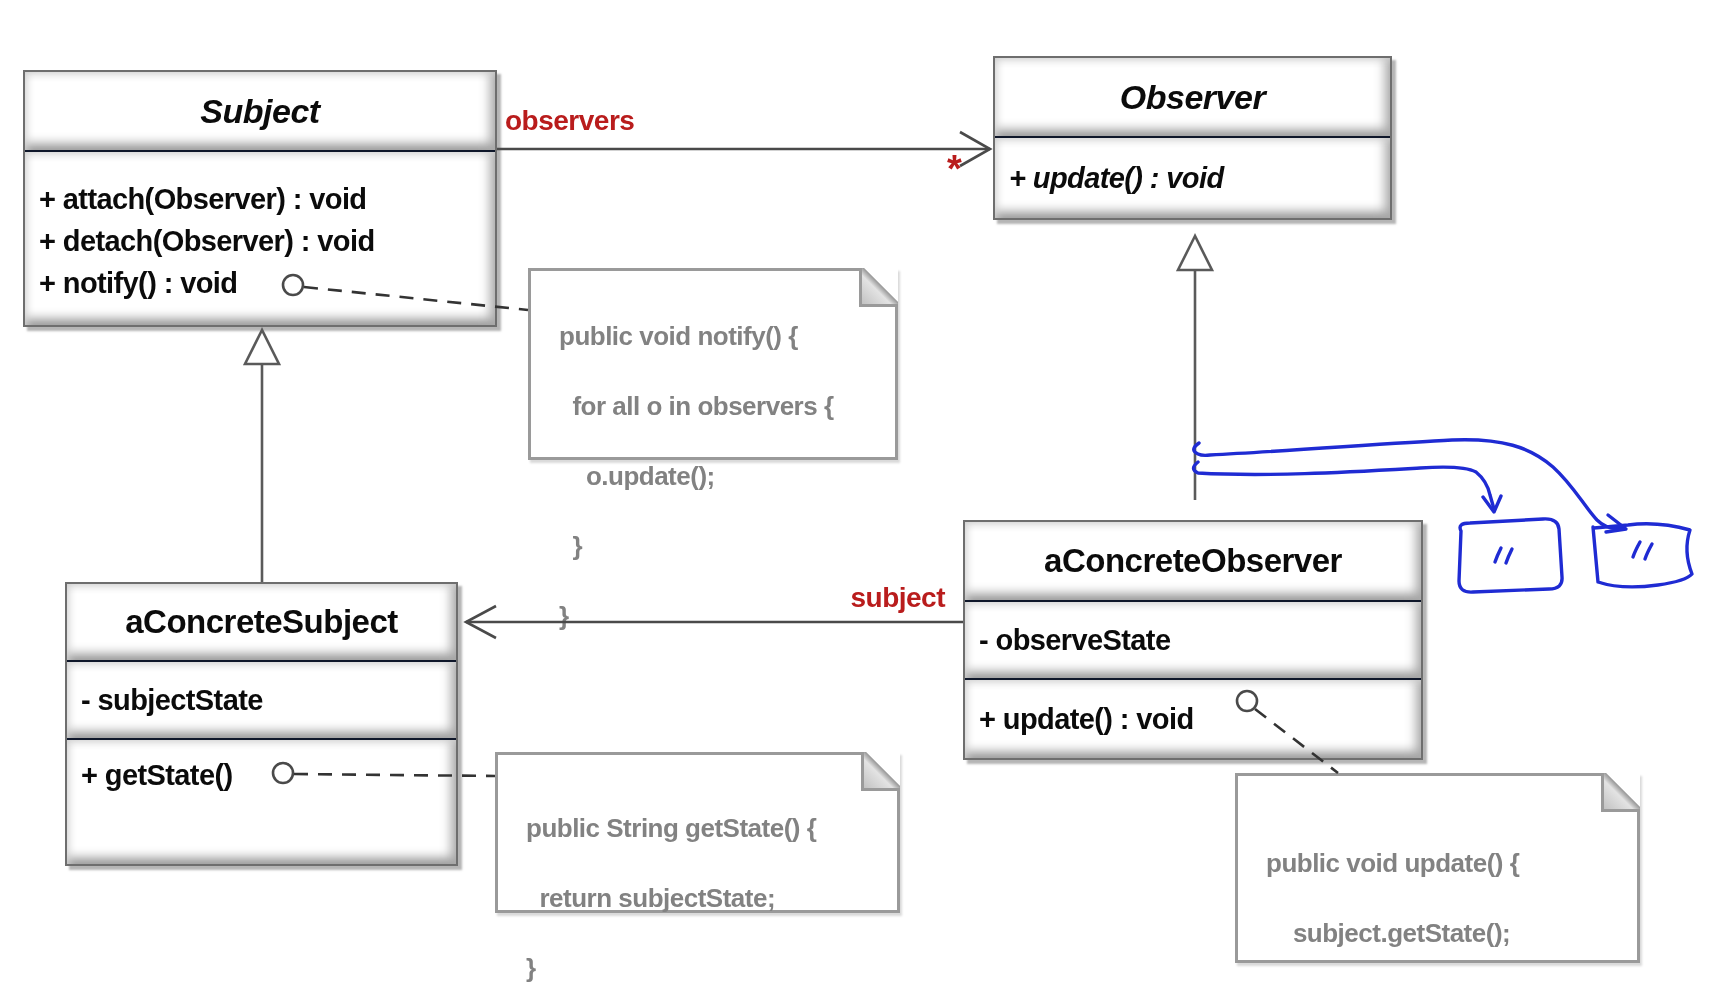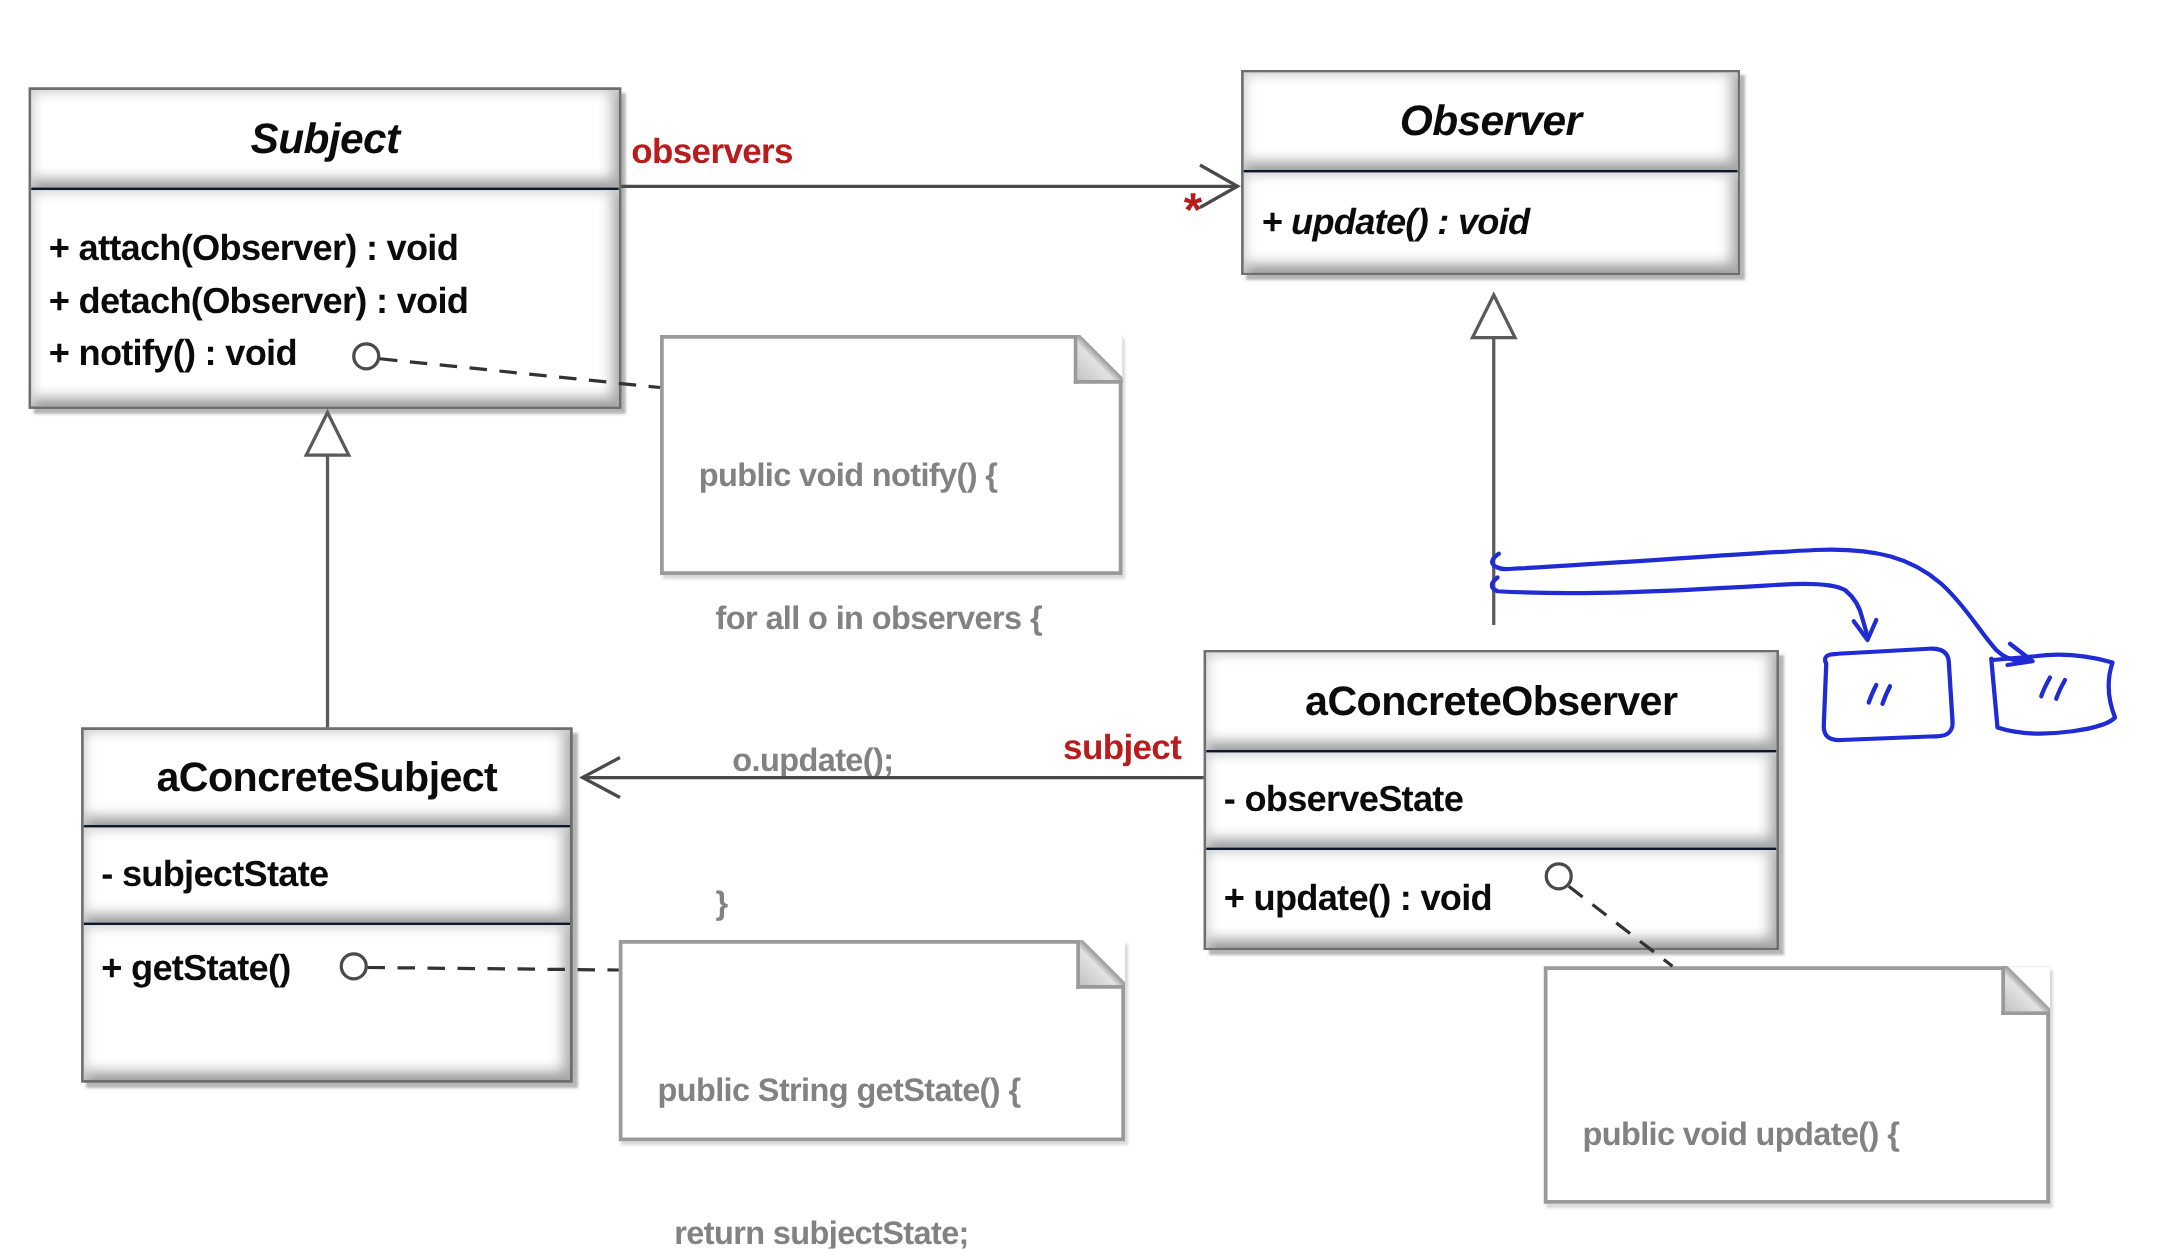--- a/index.html
+++ b/index.html
@@ -40,21 +40,21 @@
     box-shadow:2px 3px 2px rgba(150,150,150,.35);
   }
   .note-fold{
     position:absolute;top:-3px;right:-3px;width:36px;height:36px;
     background:linear-gradient(225deg,#ffffff 0%,#ffffff 46%,#9a9a9a 48%,#e3e3e3 60%,#c2c2c2 100%);
     border-left:3px solid #9a9a9a;border-bottom:3px solid #9a9a9a;
   }
   .note-body{padding-left:28px;white-space:pre;}
   .note-line{
     font-size:26px;font-weight:bold;color:#828282;line-height:34px;
-    letter-spacing:-0.5px;white-space:pre;margin-top:44px;
+    letter-spacing:-0.5px;white-space:pre;
   }
   
   .assoc-label{
     position:absolute;font-weight:bold;color:#b91c1c;font-size:28px;
     letter-spacing:-0.5px;white-space:nowrap;
   }
   .mult{font-size:38px;}
   
   #overlay{position:absolute;left:0;top:0;width:1733px;height:999px;}
 </style>

